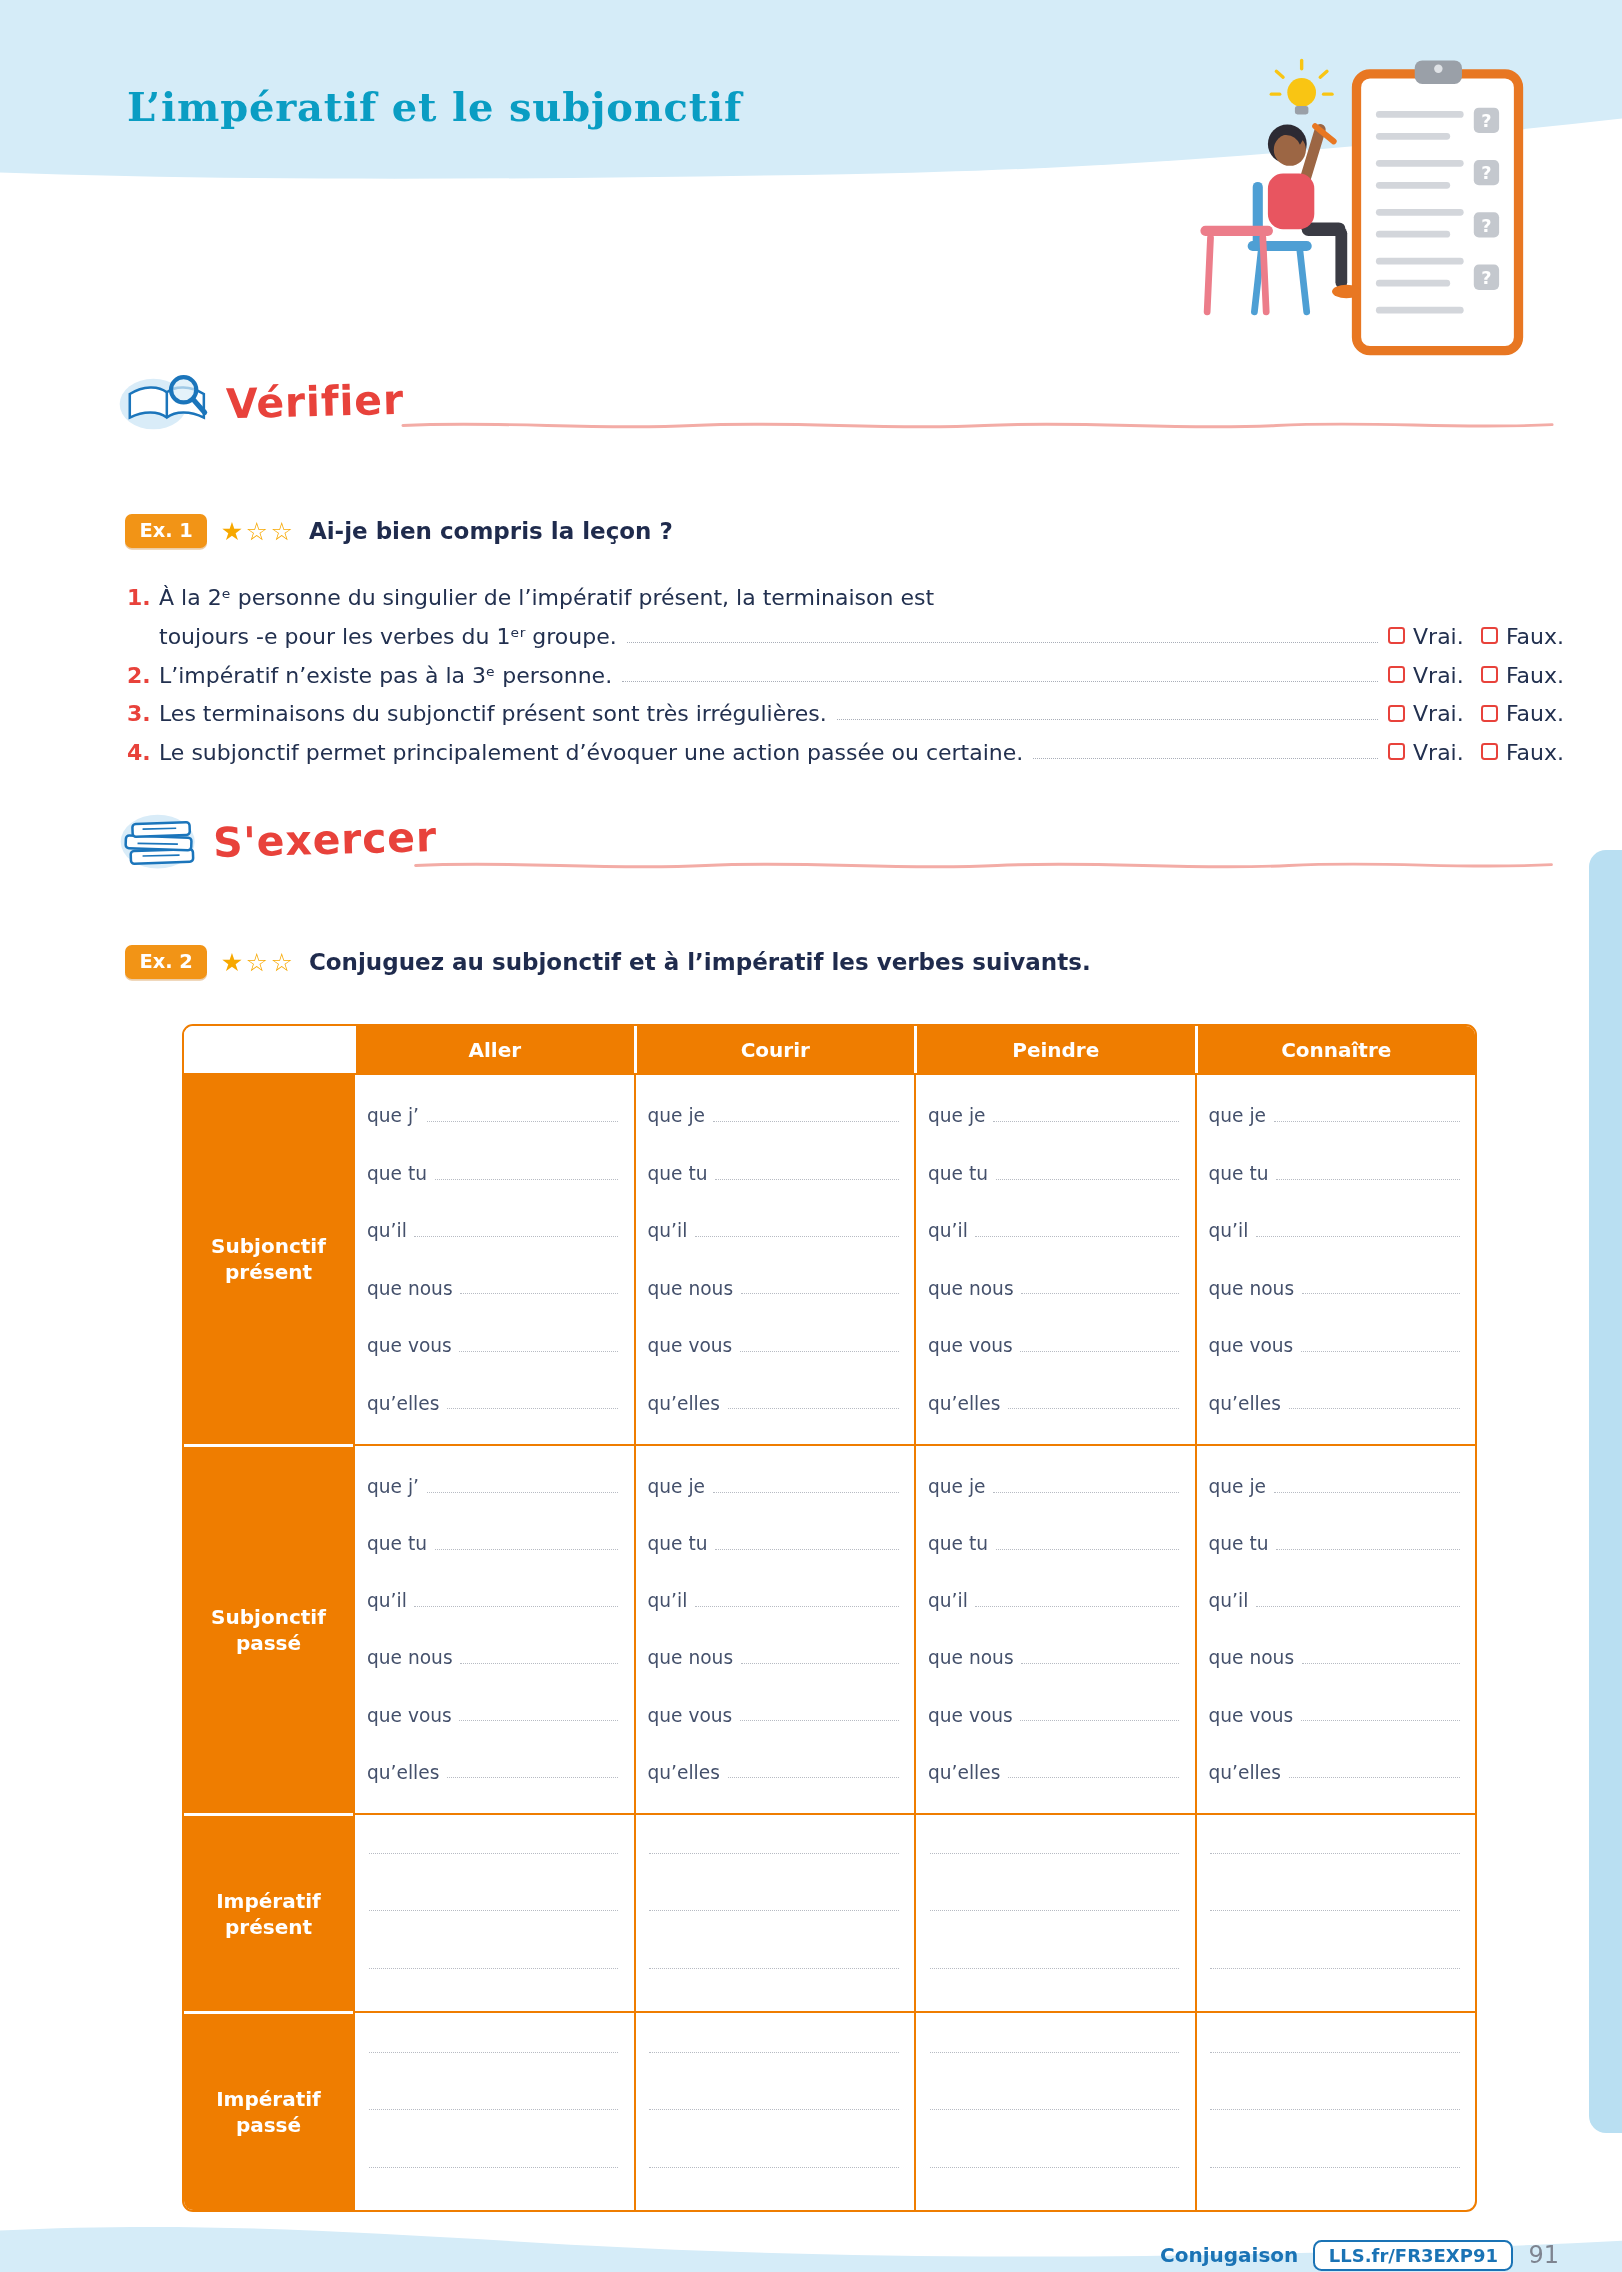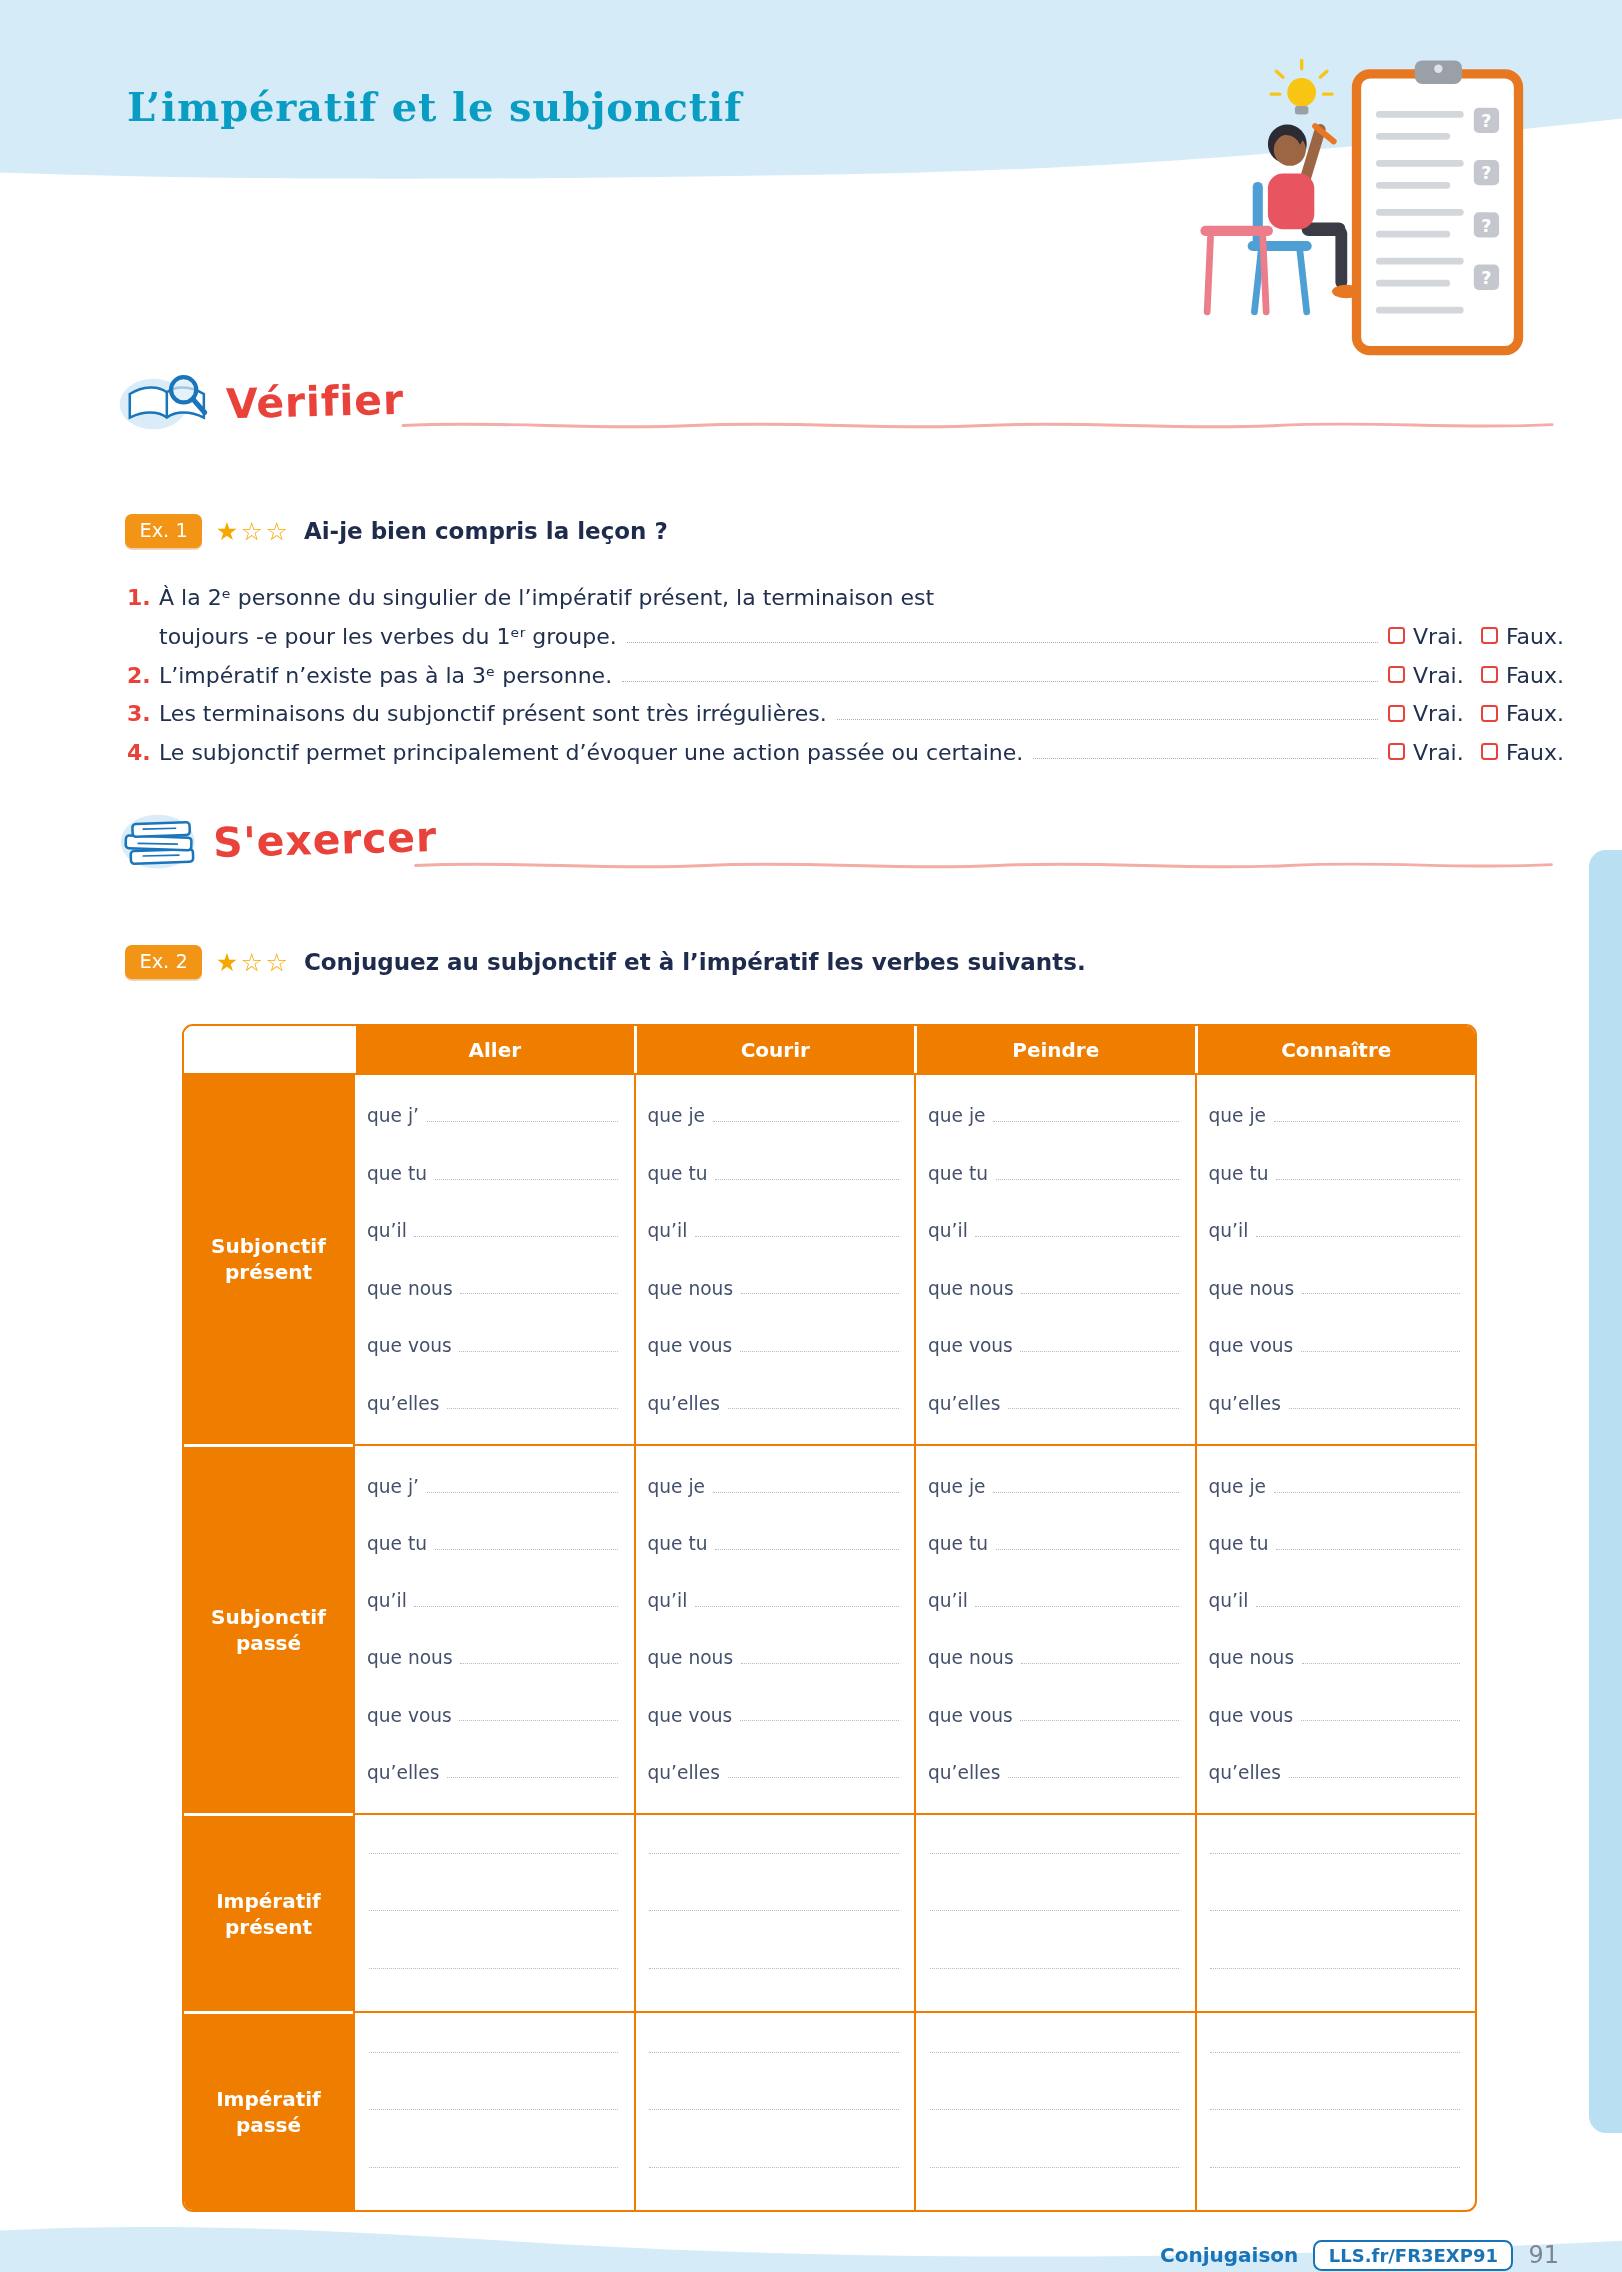--- a/index.html
+++ b/index.html
@@ -25,21 +25,21 @@
     font-size:41px; font-weight:700; color:#e8423b; margin-left:6.8px;
     transform:rotate(-1.5deg); letter-spacing:0.8px;
   }
   #verify-squiggle { left:393px; top:418px; }
   #practice-squiggle { left:406px; top:858px; }
 
   .ex-line { position:absolute; display:flex; align-items:center; gap:13.5px; }
   #ex1-line { left:125px; top:514px; }
   #ex2-line { left:125px; top:945px; }
   .ex-badge {
-    background:#f29416; color:#fff; font-weight:400; font-size:19.4px;
+    background:#f29416; color:#fff; font-weight:700; font-size:19.4px;
     padding:5px 14.4px 6px; border-radius:6.8px; box-shadow:0 1.7px 0 rgba(200,110,0,.35);
   }
   .stars { font-size:25px; color:#f7a800; letter-spacing:2.5px; line-height:1; }
   .ex-prompt { font-size:23px; font-weight:700; color:#1f2b4d; }
 
   .questions { position:absolute; left:127px; top:578px; width:1437px; display:flex; flex-direction:column; gap:6.8px; }
   .q-row { display:flex; align-items:flex-end; min-height:32px; }
   .q-num { flex:0 0 32px; width:32px; font-weight:700; font-size:22px; color:#e8423b; }
   .q-text { font-size:22px; color:#22304f; white-space:nowrap; }
   .q-leader { flex:1 1 25px; border-bottom:1.7px dotted #a9aeb8; margin:0 10px 6px 10px; min-width:20px; }

